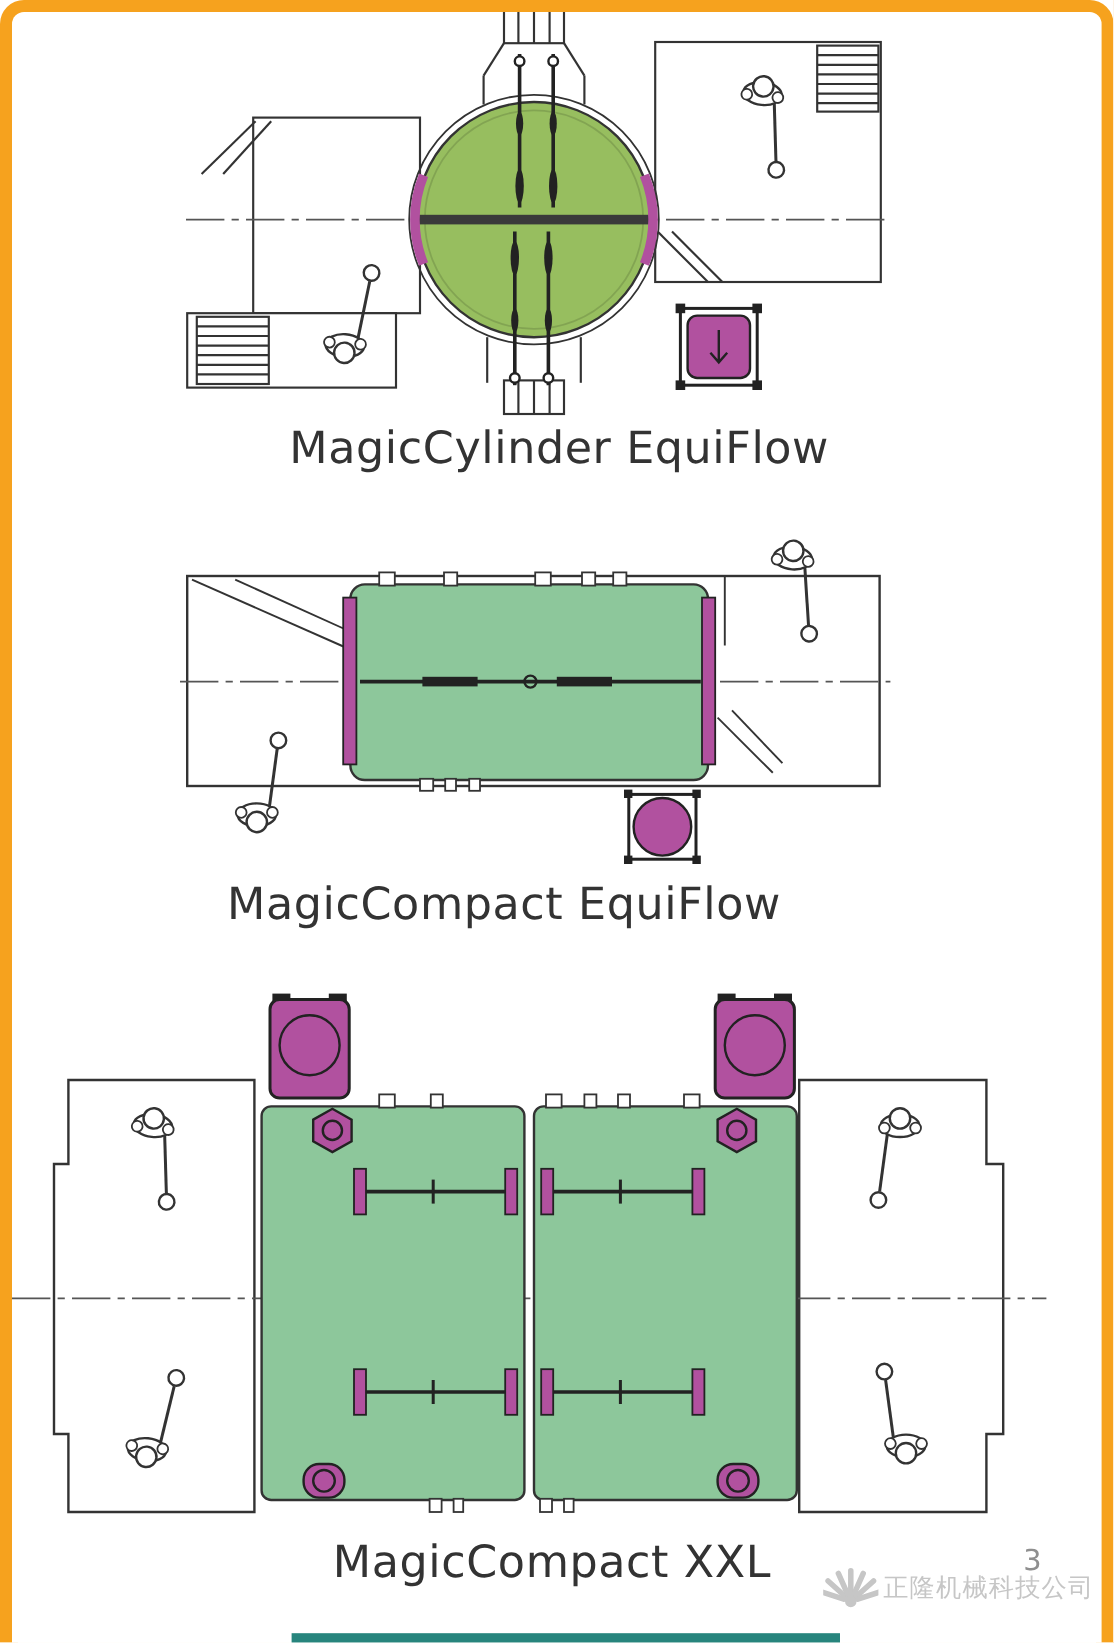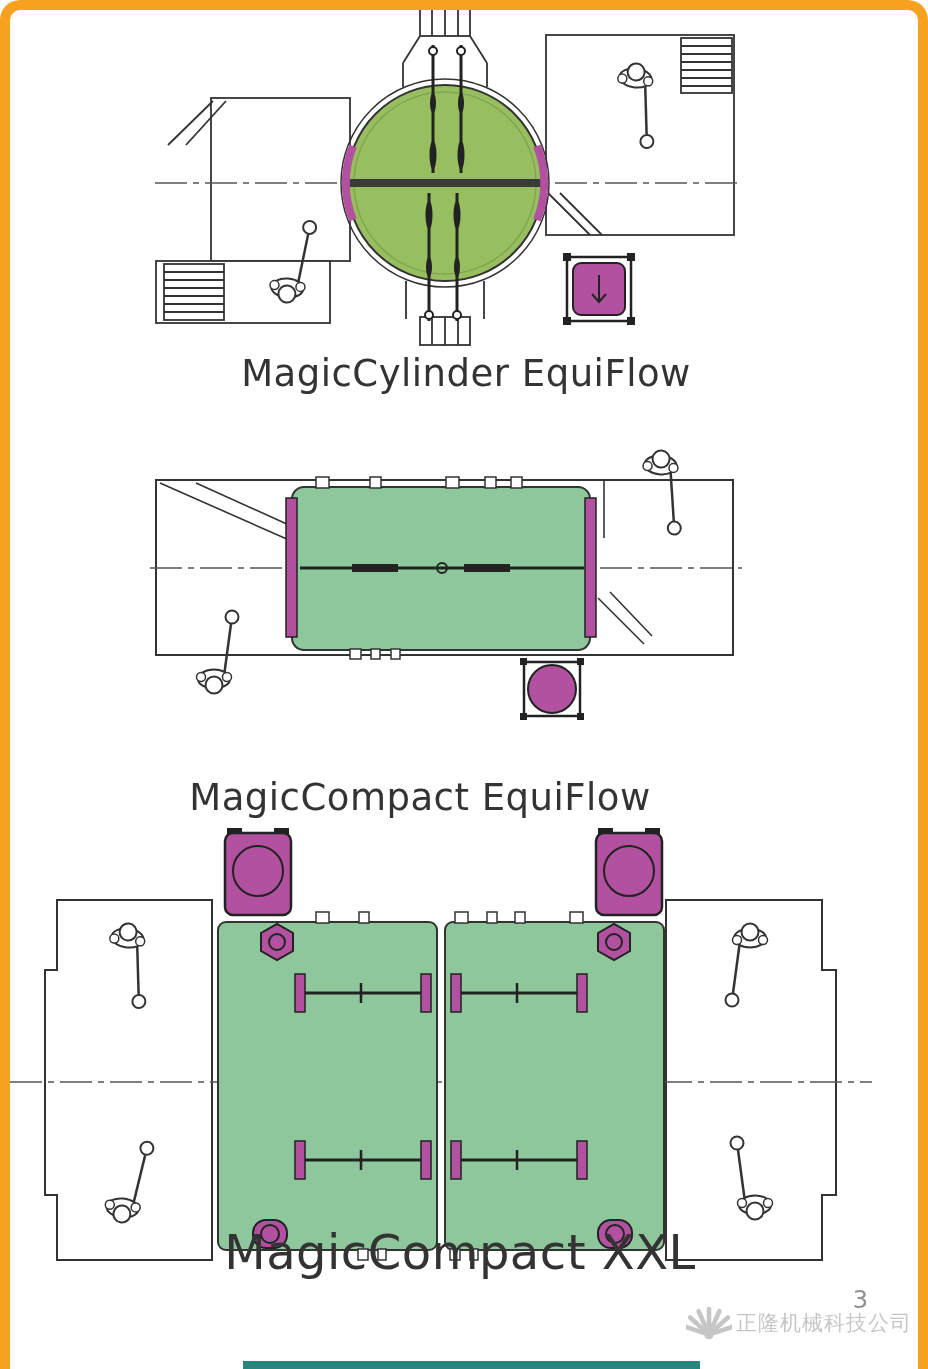--- a/index.html
+++ b/index.html
@@ -22,22 +22,22 @@
   .diagram{position:absolute;left:0;z-index:1;}
   .caption{
     position:absolute;left:0;z-index:2;
     text-align:center;
     color:#333;
     font-size:37px;
     letter-spacing:.5px;
     white-space:nowrap;
   }
   .cap1{top:352px;width:892px;padding-left:20px;}
-  .cap2{top:776px;width:840px;}
-  .cap3{top:1224px;width:920px;font-size:48px;}
+  .cap2{top:732px;width:840px;}
+  .cap3{top:1280px;width:920px;font-size:37px;}
   .watermark{
     position:absolute;top:1300px;right:16px;z-index:3;
     display:flex;align-items:center;gap:4px;
     color:var(--watermark-gray,#C6C6C6);
     font-size:21px;letter-spacing:1px;white-space:nowrap;
   }
   .watermark .logo{width:46px;height:46px;}
   .page-number{
     position:absolute;top:1286px;right:60px;z-index:2;
     color:#8f8f8f;font-size:24px;

